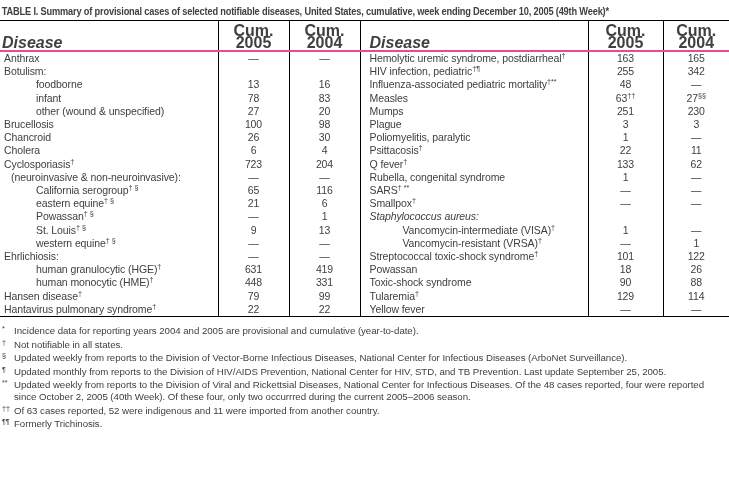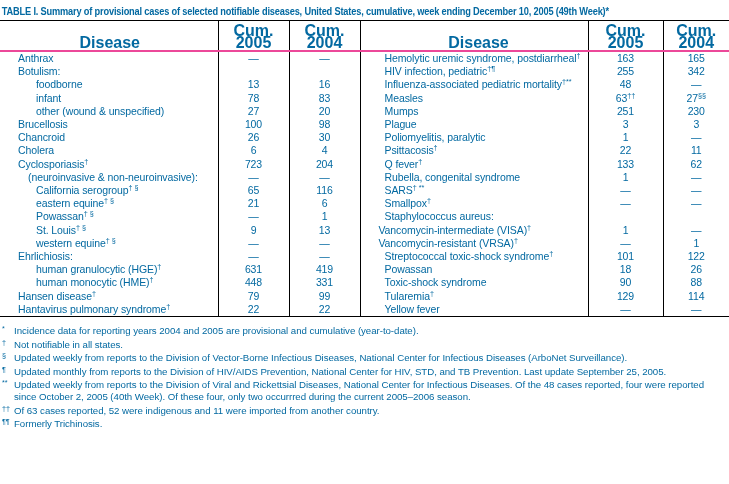--- a/index.html
+++ b/index.html
@@ -1,54 +1,54 @@
 <!DOCTYPE html>
 <html><head>
 <meta charset="utf-8">
 <style>
   html,body{margin:0;padding:0;background:#fff;}
   .page{
     position:relative;width:729px;height:484px;background:#ffffff;
-    font-family:"Liberation Sans",sans-serif;color:#0369a1;overflow:hidden;
+    font-family:"Liberation Sans",sans-serif;color:#404040;overflow:hidden;
     -webkit-font-smoothing:antialiased;
   }
   .title{
     font-weight:bold;font-size:10.5px;letter-spacing:-0.2px;white-space:nowrap;
     padding:5px 0 3px 2px;transform:scaleX(0.88);transform-origin:0 50%;
   }
   table.tbl{
     border-collapse:collapse;table-layout:fixed;width:729px;
     border-top:1.5px solid #000;border-bottom:1px solid #000;
   }
   col.c1{width:218px;} col.c2{width:71px;} col.c3{width:71px;}
   col.c4{width:228px;} col.c5{width:75px;} col.c6{width:66px;}
   th,td{padding:0;margin:0;}
   thead th{
     border-bottom:2px solid #ec4899;vertical-align:bottom;font-weight:bold;
     font-size:16px;line-height:11.5px;padding:4px 0 2px 0;
   }
-  thead th.hd{text-align:center;padding-left:2px;}
+  thead th.hd{text-align:left;padding-left:2px;font-style:italic;}
   thead th.hd.right{padding-left:9px;}
   thead th.hc{text-align:center;}
   .tbl th:nth-child(1),.tbl td:nth-child(1),
   .tbl th:nth-child(2),.tbl td:nth-child(2),
   .tbl th:nth-child(3),.tbl td:nth-child(3),
   .tbl th:nth-child(4),.tbl td:nth-child(4),
   .tbl th:nth-child(5),.tbl td:nth-child(5){border-right:1px solid #000;}
   tbody td{
     font-size:10.5px;height:13.2px;line-height:13.2px;
     white-space:nowrap;letter-spacing:-0.1px;overflow:hidden;
   }
-  td.name{padding-left:18px;}
-  td.name.R{padding-left:24px;}
-  td.name.L.ind1{padding-left:28px;}
+  td.name{padding-left:4px;}
+  td.name.R{padding-left:9px;}
+  td.name.L.ind1{padding-left:11px;}
   td.name.L.ind2{padding-left:36px;}
-  td.name.R.ind2{padding-left:18px;}
+  td.name.R.ind2{padding-left:42px;}
   td.val{text-align:center;}
-  .it{}
+  .it{font-style:italic;}
   sup.ds{font-size:7.2px;letter-spacing:0;vertical-align:4px;line-height:0;}
   .footnotes{padding:6px 2px 0 2px;font-size:9.7px;line-height:11.6px;letter-spacing:-0.05px;}
   .fn{margin-left:12px;text-indent:-12px;}
   .fsym{display:inline-block;min-width:12px;text-indent:0;}
   .fsym.sup{font-size:7.2px;vertical-align:3px;}
 </style>
 </head>
 <body>
 
 <div class="page">

